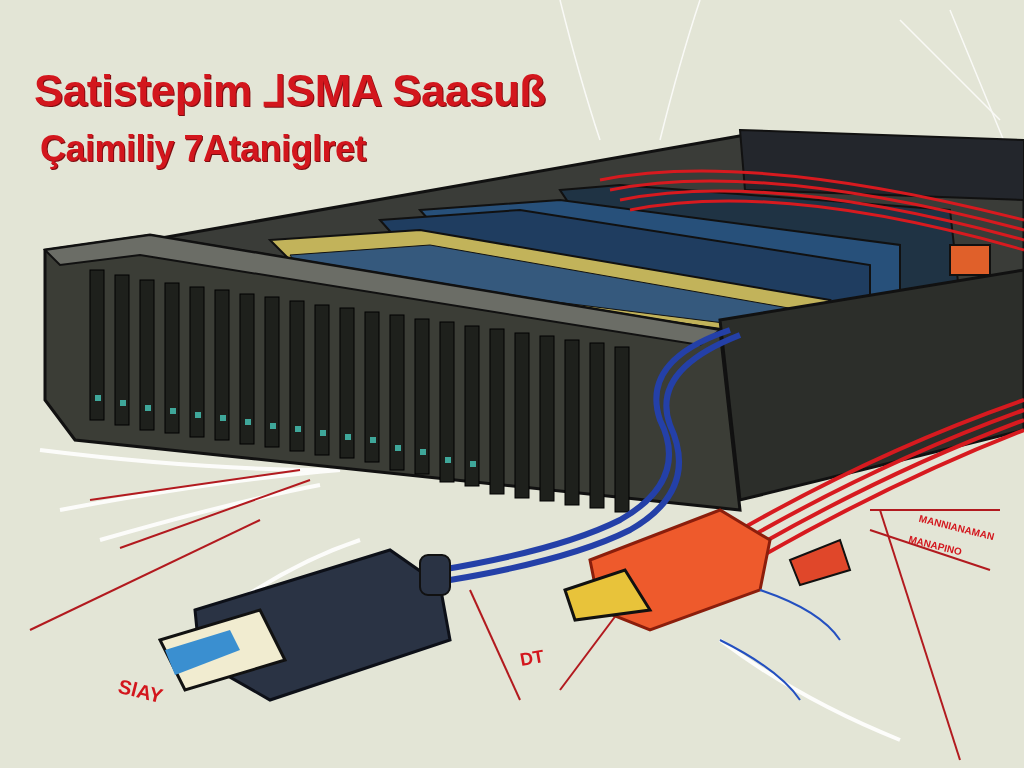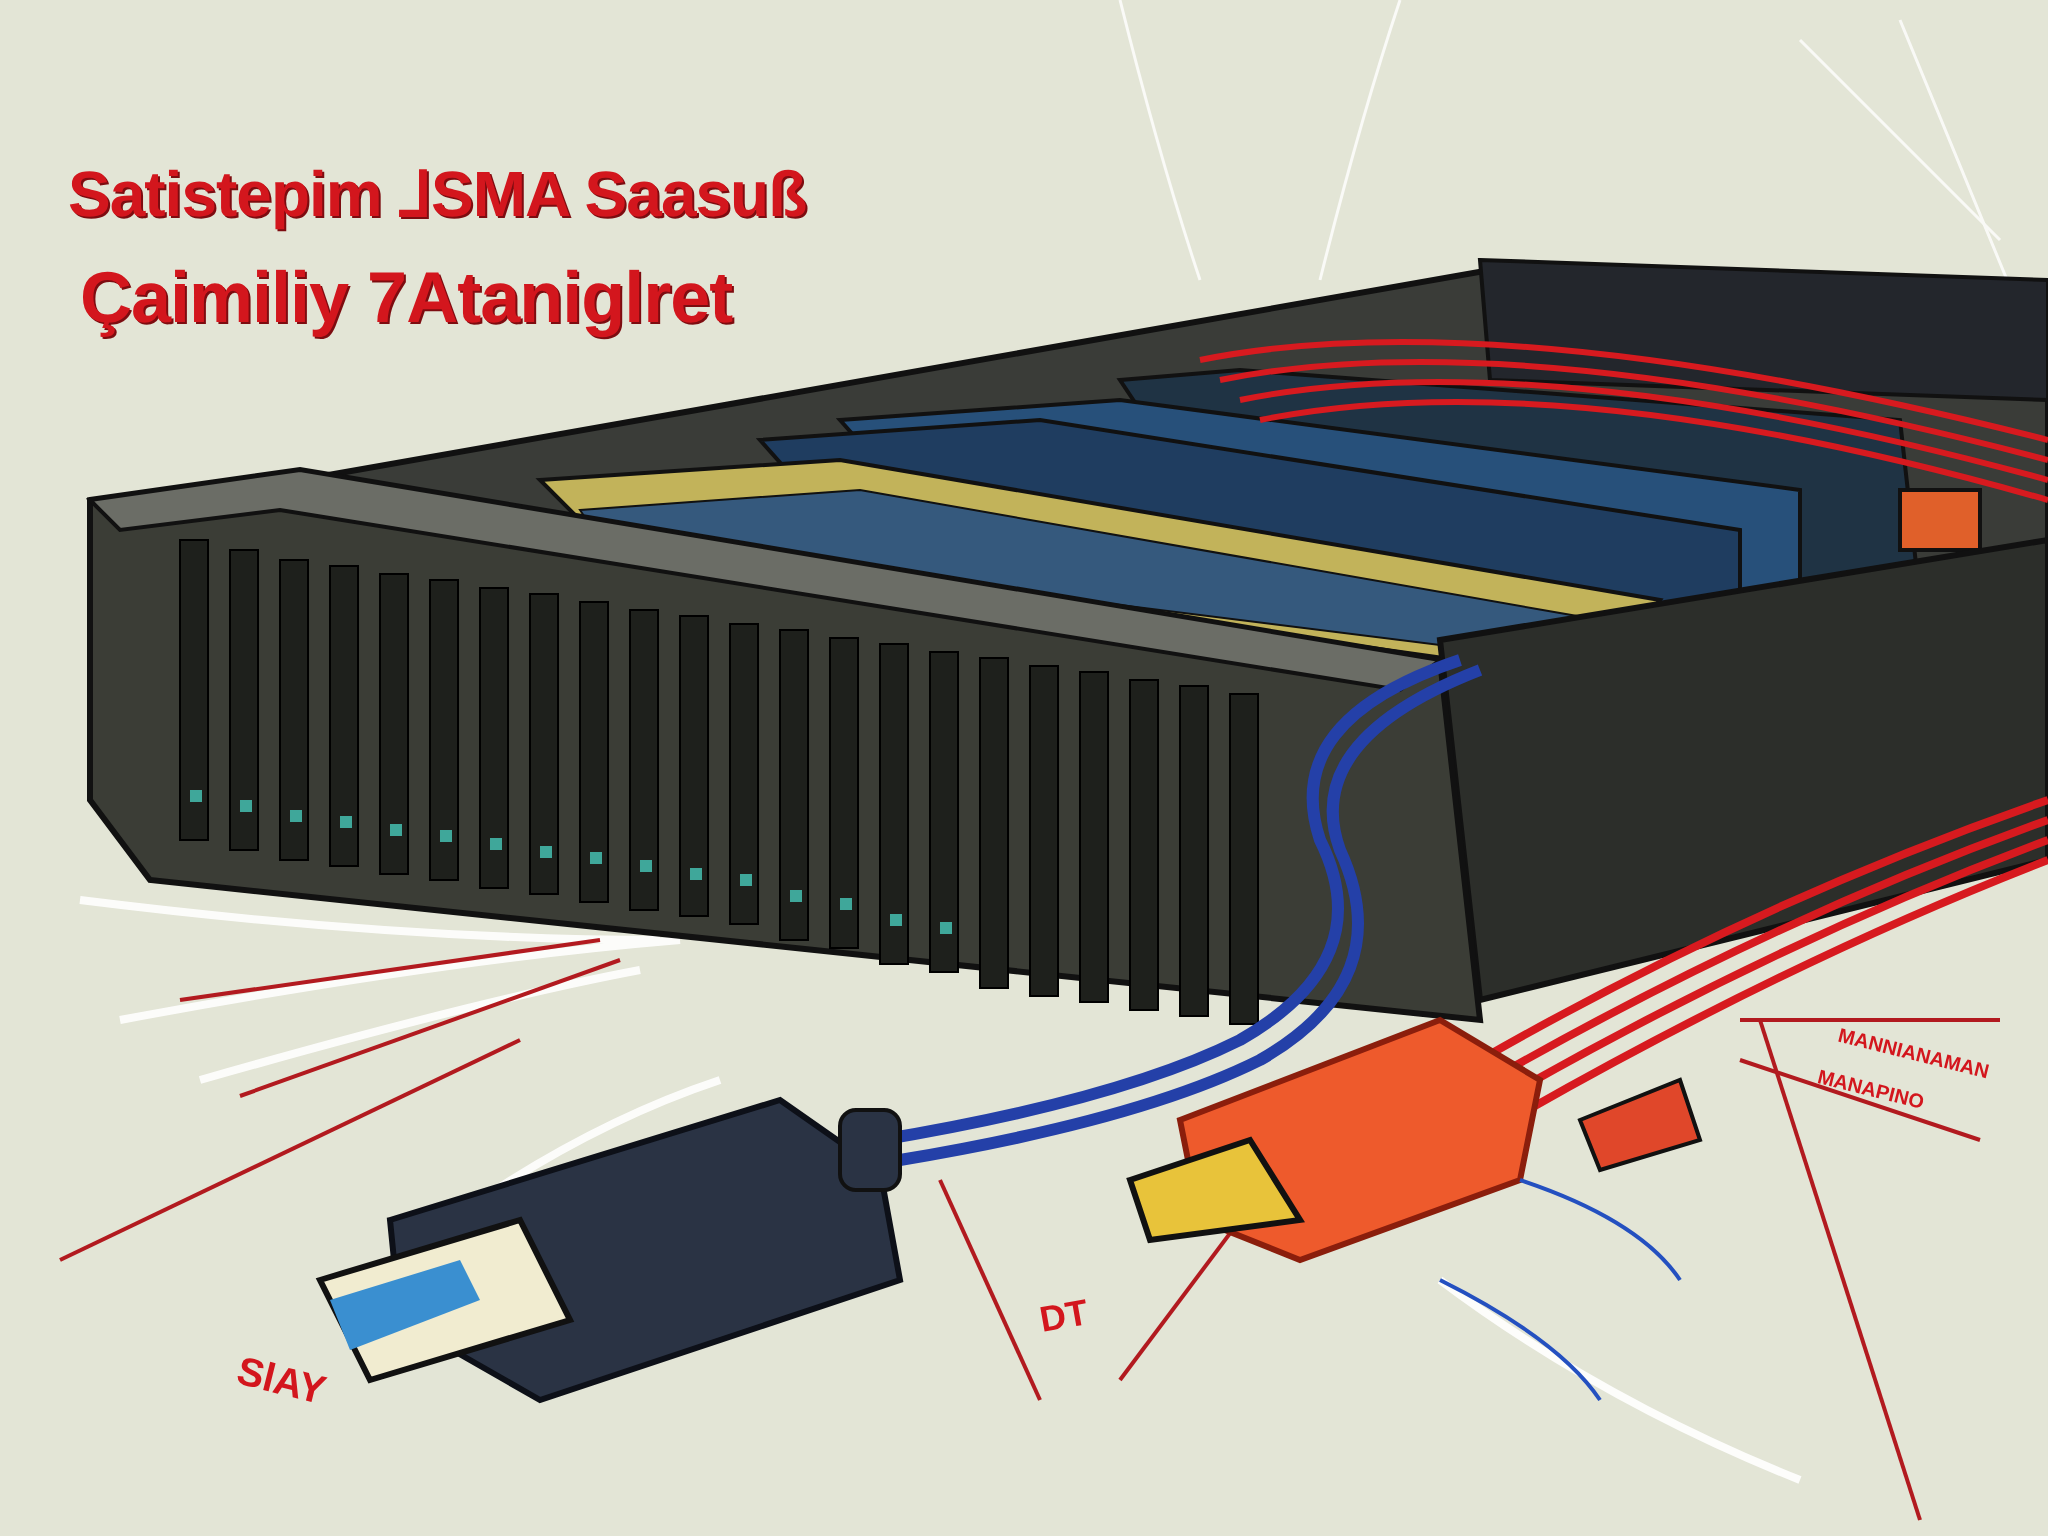--- a/index.html
+++ b/index.html
@@ -1,19 +1,19 @@
 <!DOCTYPE html>
 <html><head>
 <meta charset="utf-8">
 <style>
   html,body{margin:0;padding:0;}
   body{width:1024px;height:768px;overflow:hidden;background:#e3e5d6;position:relative;font-family:"Liberation Sans",sans-serif;}
   .canvas{position:absolute;left:0;top:0;width:1024px;height:768px;}
   .title{position:absolute;color:#d3161d;font-weight:bold;font-family:"Liberation Sans",sans-serif;white-space:nowrap;letter-spacing:-0.5px;text-shadow:1px 1px 0 #7d0c10;}
-  .t1{left:34px;top:74px;font-size:32px;}
+  .t1{left:34px;top:59px;font-size:44px;}
   .t2{left:40px;top:128px;font-size:36px;text-align:center;}
   .lbl{position:absolute;color:#d3161d;font-weight:bold;font-size:20px;}
   .lbl-slay{left:118px;top:680px;transform:rotate(14deg);}
   .lbl-dt{left:520px;top:648px;transform:rotate(-10deg);font-size:18px;}
   .scribble{position:absolute;color:#d3161d;font-size:10px;font-weight:bold;transform:rotate(14deg);}
   .s1{left:918px;top:522px;}
   .s2{left:908px;top:540px;}
 </style>
 </head>
 <body>

